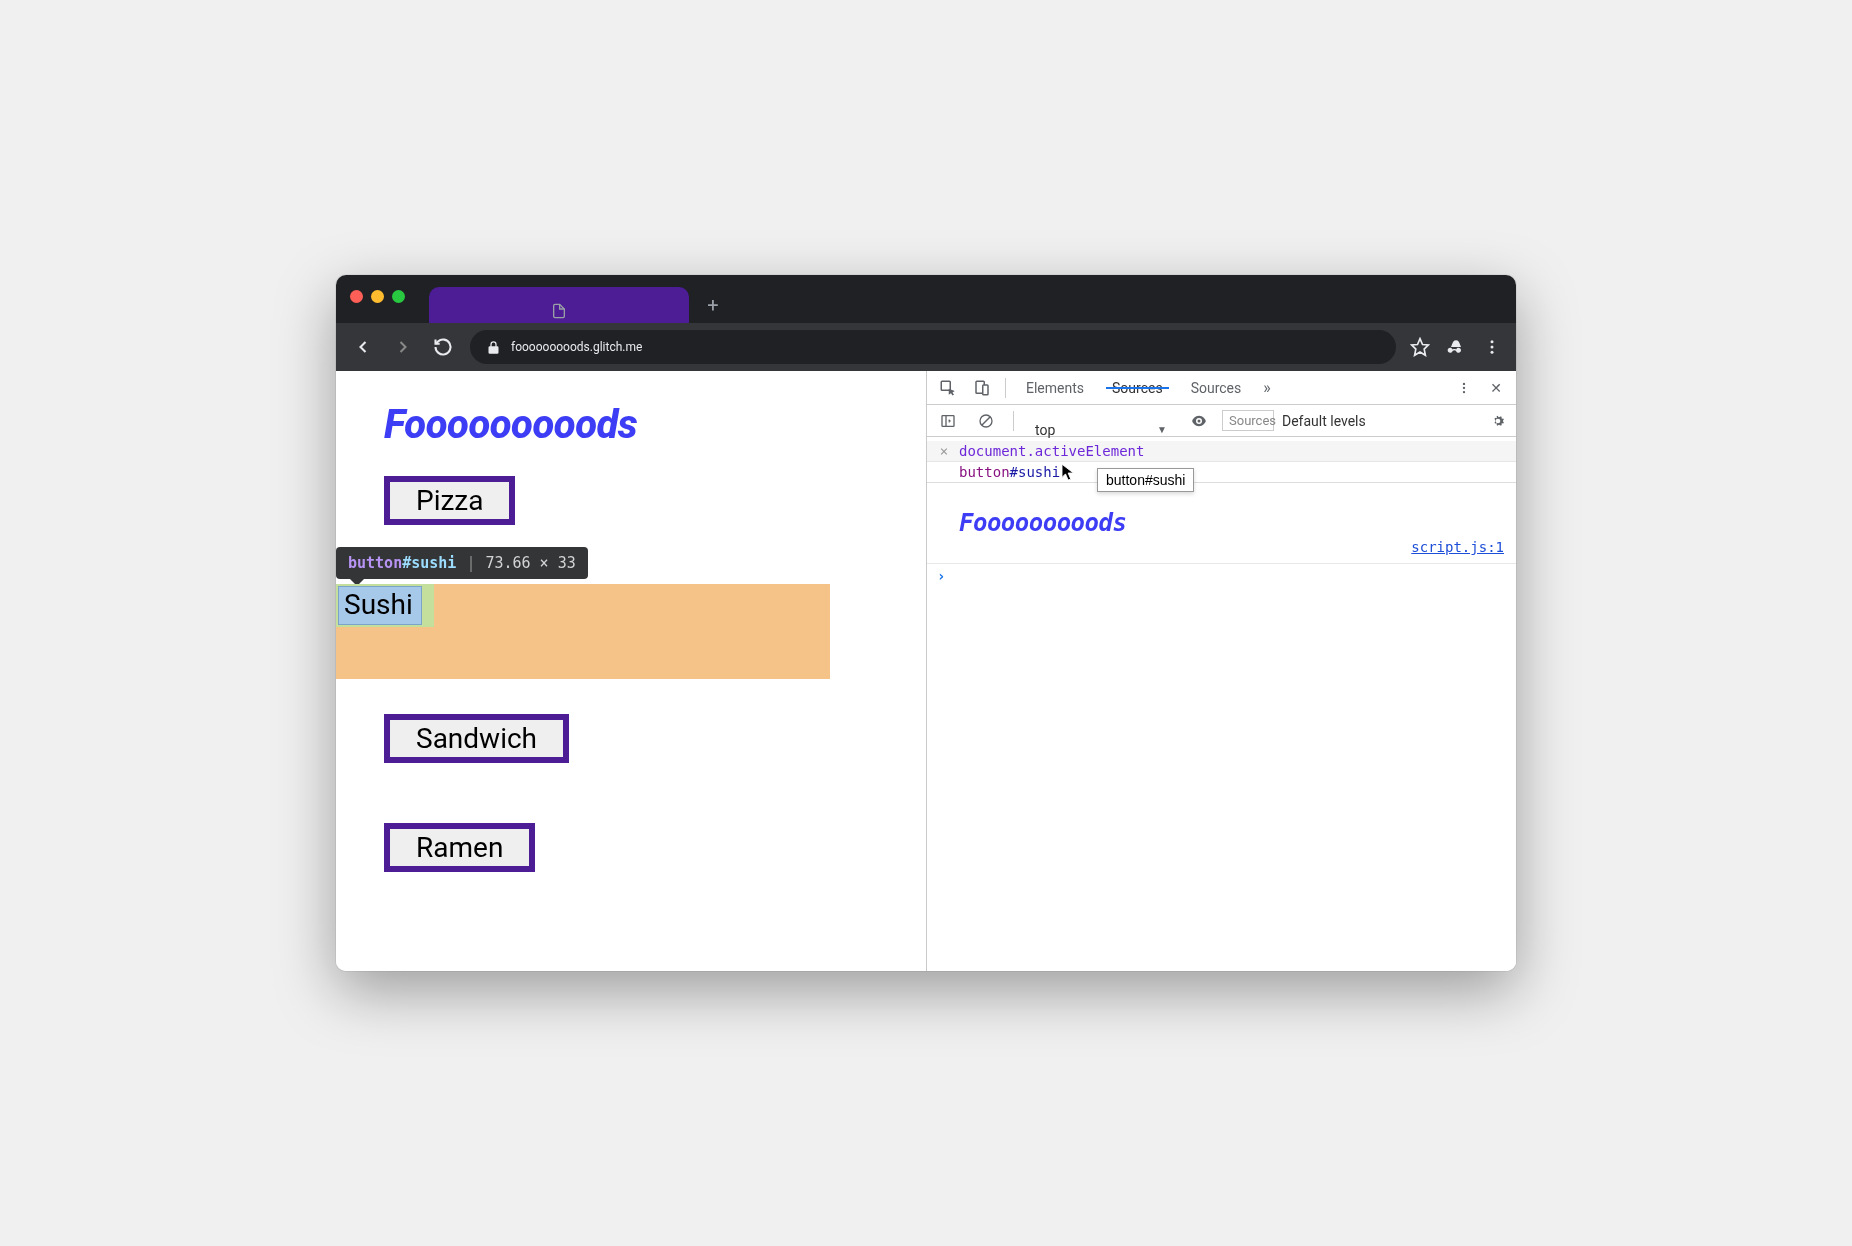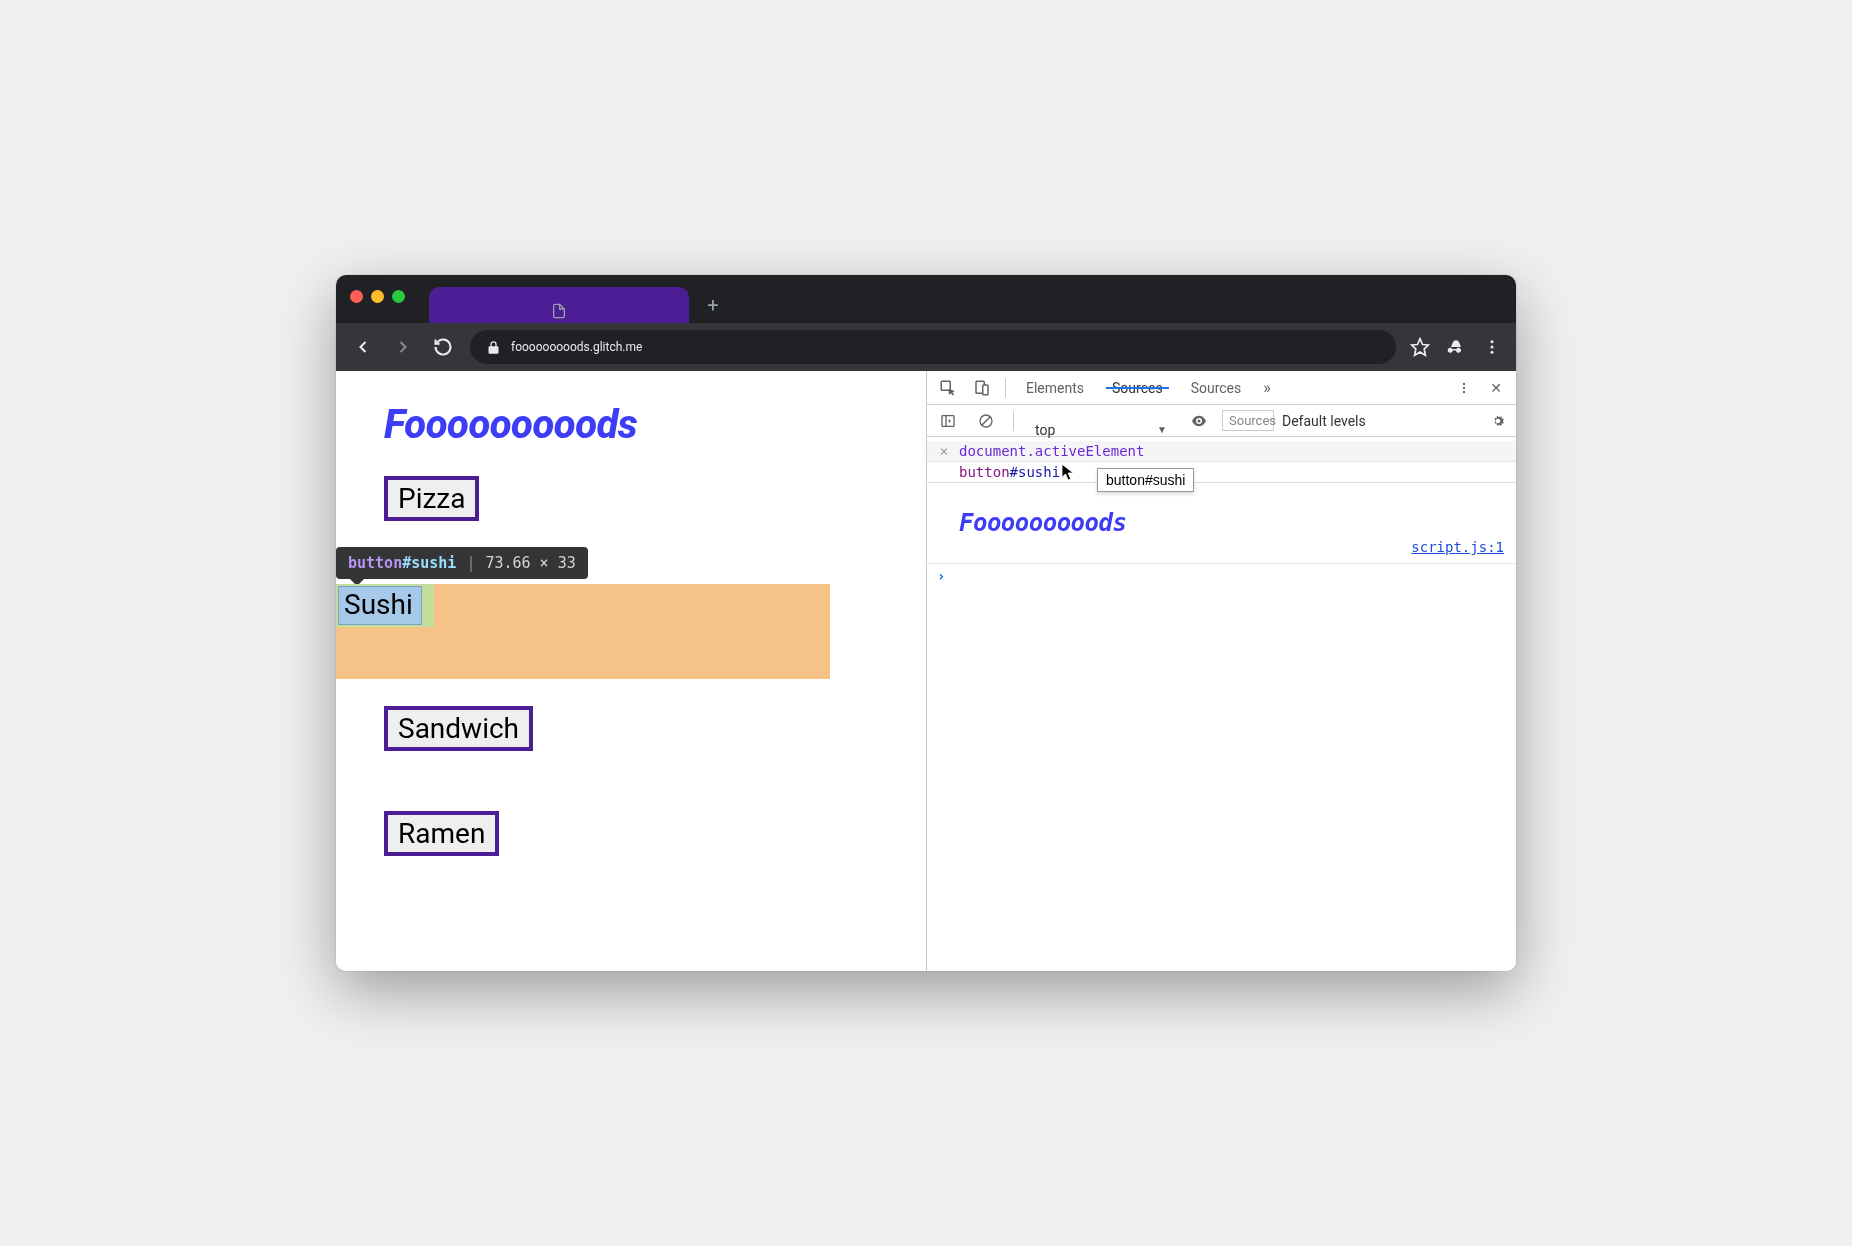--- a/index.html
+++ b/index.html
@@ -122,22 +122,22 @@
     font-weight: 800;
     font-size: 40px;
     margin-bottom: 28px;
     letter-spacing: -0.5px;
   }
   .foodbtn {
     display: block;
     font-size: 28px;
     font-family: inherit;
     background: #efefef;
-    border: 4px solid #4c1d95;
-    padding: 2px 10px;
+    border: 6px solid #4c1d95;
+    padding: 2px 26px;
     margin-bottom: 60px;
     cursor: pointer;
   }
   .inspect-tooltip {
     position: absolute;
     background: #333537;
     color: #fff;
     font-family: ui-monospace, Menlo, Consolas, monospace;
     font-size: 15px;
     padding: 7px 12px;

